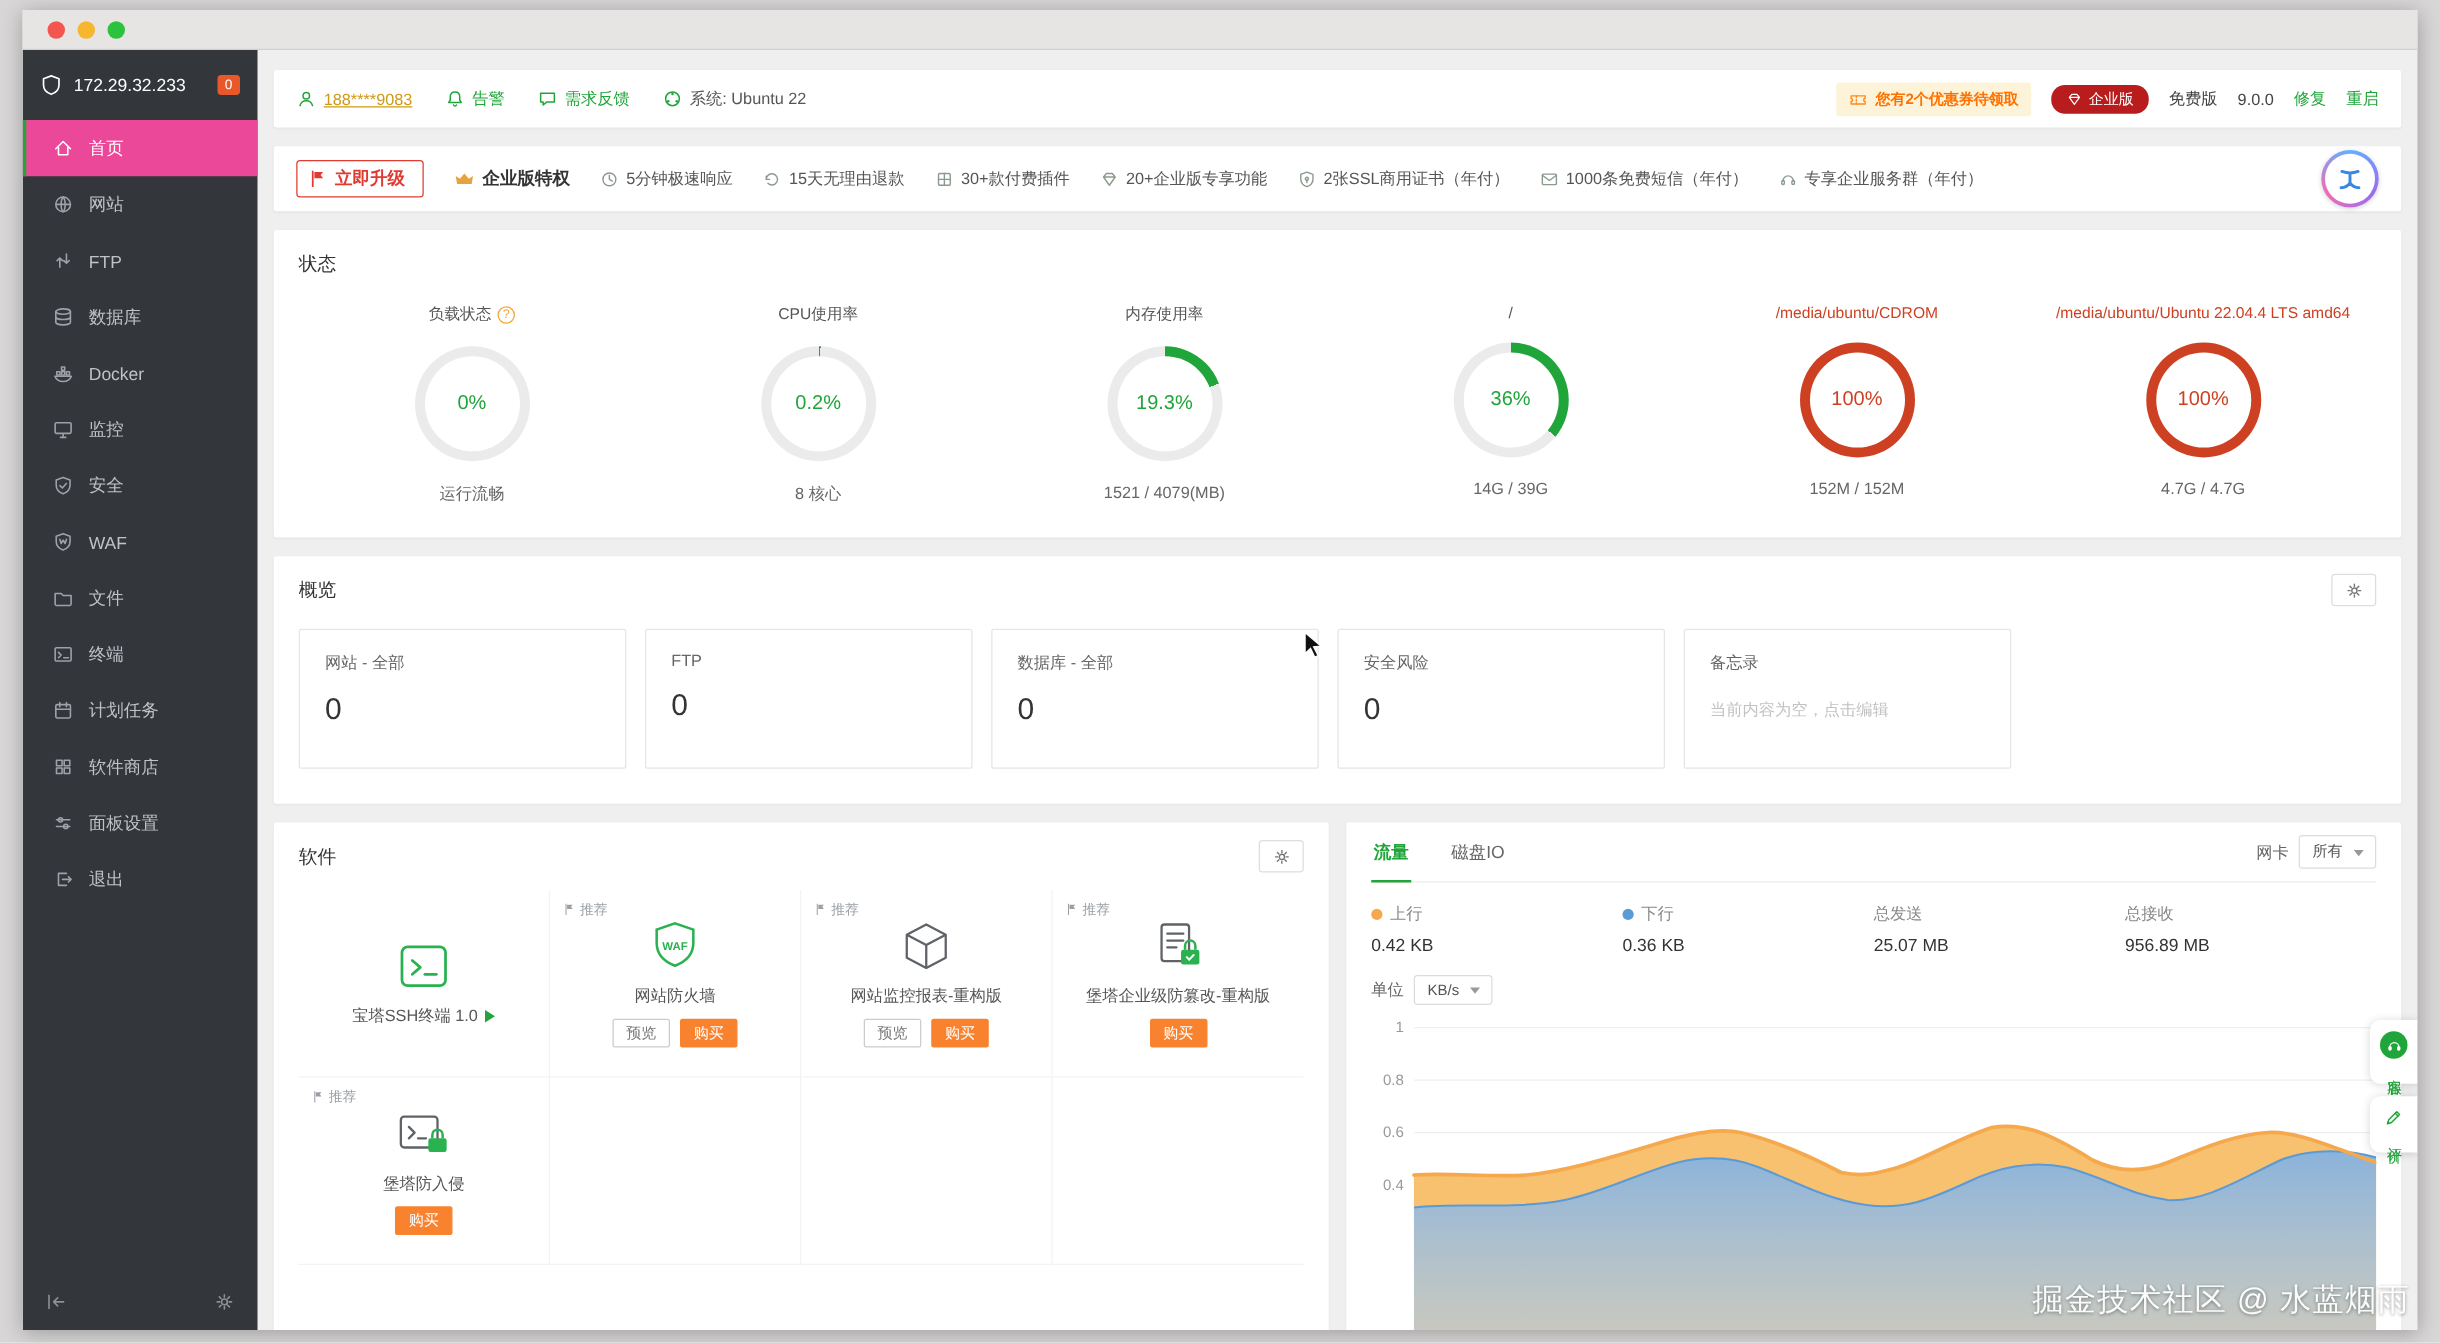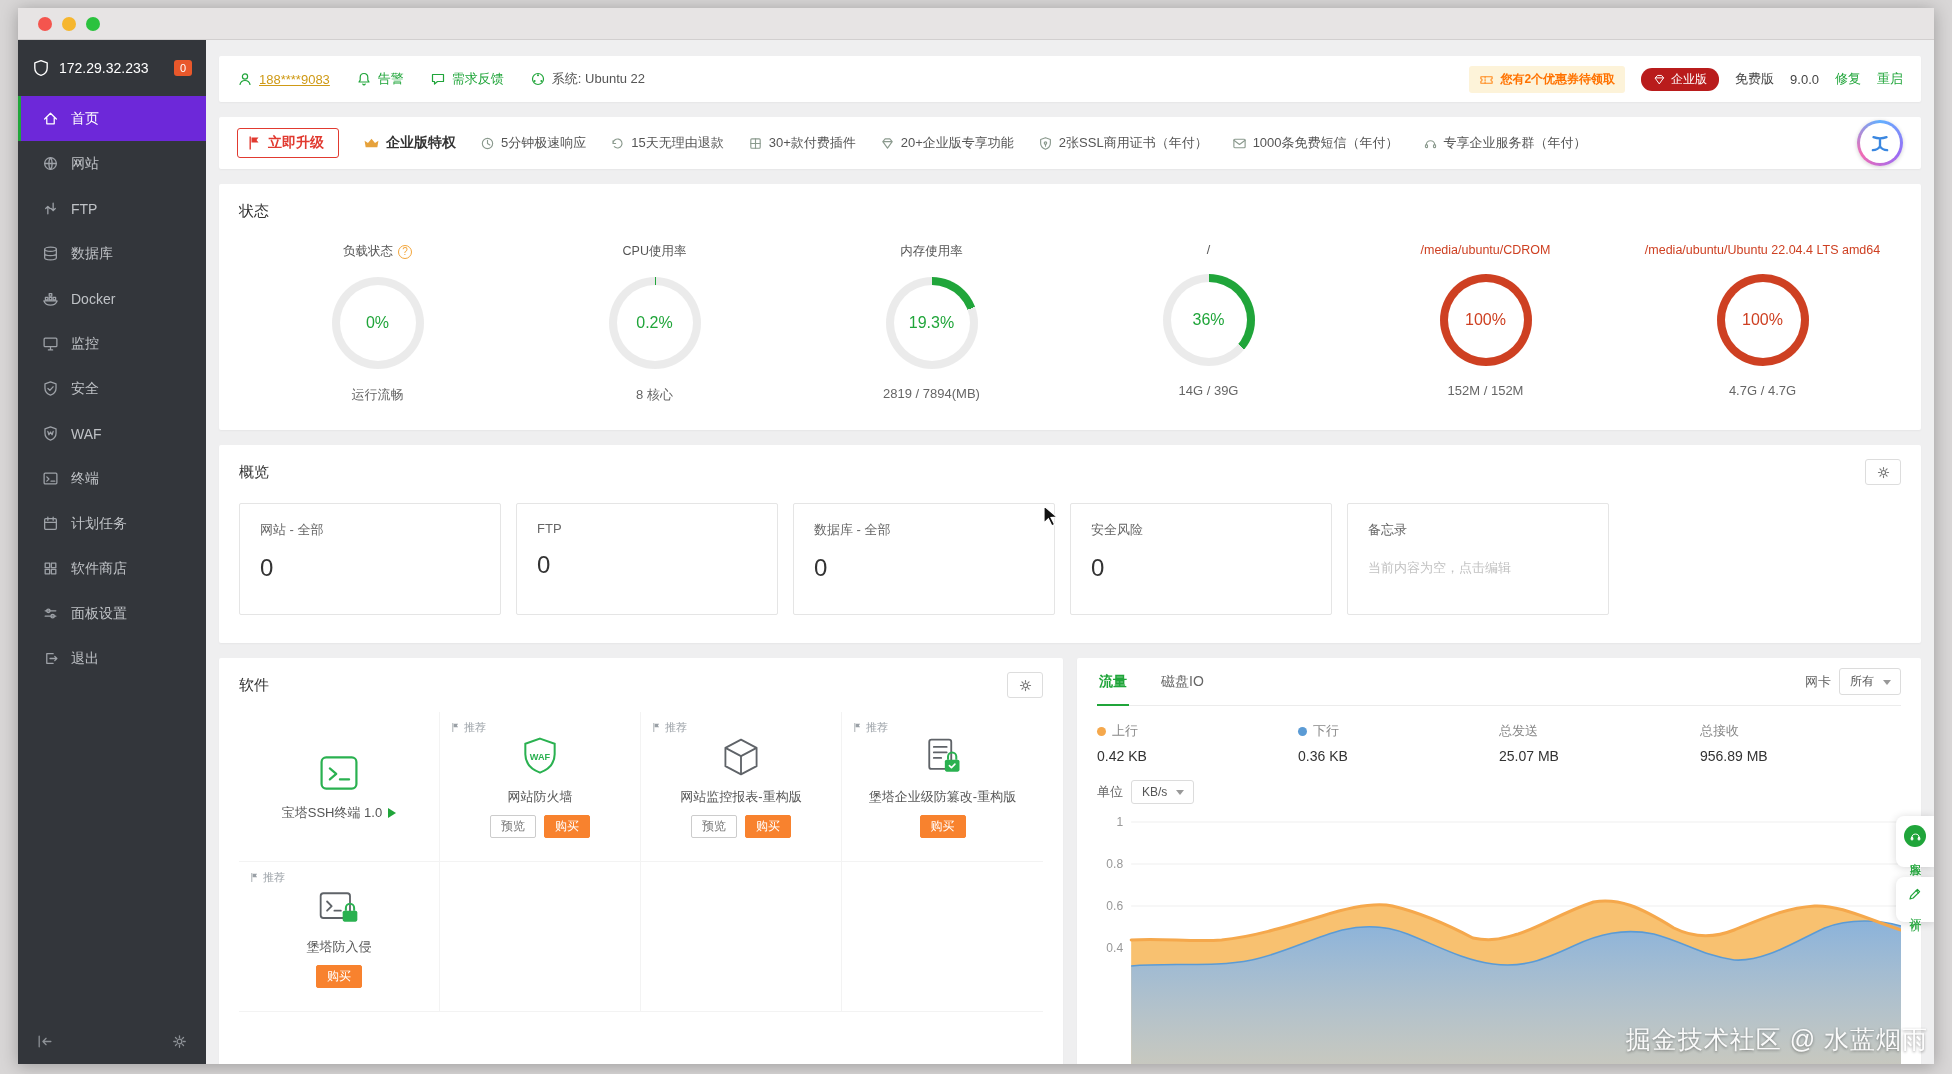--- a/index.html
+++ b/index.html
@@ -16,21 +16,21 @@
 
   .app{flex:1;display:flex;overflow:hidden;position:relative}
 
   
   .sidebar{width:188px;flex:none;background:#33363b;display:flex;flex-direction:column;color:#bfc2c6}
   .server{height:56px;flex:none;display:flex;align-items:center;gap:9px;padding:0 14px;color:#fff;font-size:14px;cursor:pointer}
   .server .icon{width:18px;height:18px;color:#fff}
   .server .badge{margin-left:auto;background:#e9582b;color:#fff;font-size:11px;line-height:16px;padding:0 6px;border-radius:3px}
   .menu{flex:1;display:flex;flex-direction:column}
   .menu-item{height:45px;display:flex;align-items:center;gap:12px;padding-left:21px;font-size:14px;color:#bfc2c6;cursor:pointer;border-left:3px solid transparent}
-  .menu-item.active{background:#6d28d9;color:#fff;border-left-color:#20a53a}
+  .menu-item.active{background:#ec4899;color:#fff;border-left-color:#20a53a}
   .menu-item .icon{width:17px;height:17px;color:#9ea2a8}
   .menu-item.active .icon{color:#fff}
   .sidebar-bottom{height:46px;flex:none;display:flex;align-items:center;justify-content:space-between;padding:0 18px;color:#8d9196}
   .sidebar-bottom .icon{width:17px;height:17px;cursor:pointer}
 
   
   .content{flex:1;padding:16px 13px 0;display:flex;flex-direction:column;gap:15px;overflow:hidden}
   .panel{background:#fff;border-radius:2px;box-shadow:0 1px 2px rgba(0,0,0,.04)}
 
   .topbar{height:46px;flex:none;display:flex;align-items:center;gap:26px;padding:0 18px;font-size:13px;color:#555}
@@ -217,20 +217,28 @@
               <svg viewBox="0 0 16 16" width="100%" height="100%" fill="none" stroke="currentColor" stroke-width="1.2" stroke-linecap="round" stroke-linejoin="round">
                 <path d="M8 1.8l5.2 1.9v4.1c0 3.2-2.1 5.3-5.2 6.4-3.1-1.1-5.2-3.2-5.2-6.4V3.7z"></path>
                 <path d="M5.5 6l1 3.2L8 6.7l1.5 2.5 1-3.2"></path>
               </svg>
             </span>
             <span>WAF</span>
           </div>
           <div class="menu-item">
             <span class="icon">
               <svg viewBox="0 0 16 16" width="100%" height="100%" fill="none" stroke="currentColor" stroke-width="1.2" stroke-linecap="round" stroke-linejoin="round">
+                <path d="M2 12.5V4.5h4.5L8 6h6v6.5a1 1 0 0 1-1 1H3a1 1 0 0 1-1-1z"></path>
+              </svg>
+            </span>
+            <span>文件</span>
+          </div>
+          <div class="menu-item">
+            <span class="icon">
+              <svg viewBox="0 0 16 16" width="100%" height="100%" fill="none" stroke="currentColor" stroke-width="1.2" stroke-linecap="round" stroke-linejoin="round">
                 <rect x="2" y="3" width="12" height="10" rx="1"></rect>
                 <path d="M4.5 6.5l2 2-2 2M8.5 10.5H12"></path>
               </svg>
             </span>
             <span>终端</span>
           </div>
           <div class="menu-item">
             <span class="icon">
               <svg viewBox="0 0 16 16" width="100%" height="100%" fill="none" stroke="currentColor" stroke-width="1.2" stroke-linecap="round" stroke-linejoin="round">
                 <rect x="2.5" y="3.5" width="11" height="10" rx="1"></rect>
@@ -462,21 +470,21 @@
               </div>
               <div class="gauge-sub">8 核心</div>
             </div>
             <div class="gauge">
               <div class="gauge-label">
                 <span>内存使用率</span>
               </div>
               <div class="donut" style="background: conic-gradient(rgb(32, 165, 58) 19.3%, rgb(235, 235, 235) 0deg);">
                 <div class="donut-inner" style="color: rgb(32, 165, 58);">19.3%</div>
               </div>
-              <div class="gauge-sub">2819 / 7894(MB)</div>
+              <div class="gauge-sub">1521 / 4079(MB)</div>
             </div>
             <div class="gauge">
               <div class="gauge-label">
                 <span>/</span>
               </div>
               <div class="donut" style="background: conic-gradient(rgb(32, 165, 58) 36%, rgb(235, 235, 235) 0deg);">
                 <div class="donut-inner" style="color: rgb(32, 165, 58);">36%</div>
               </div>
               <div class="gauge-sub">14G / 39G</div>
             </div>

